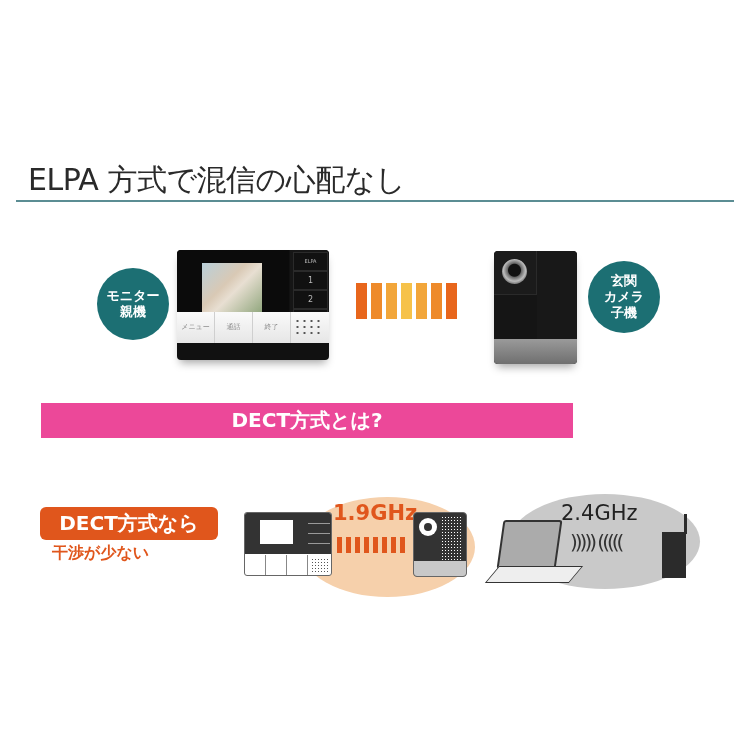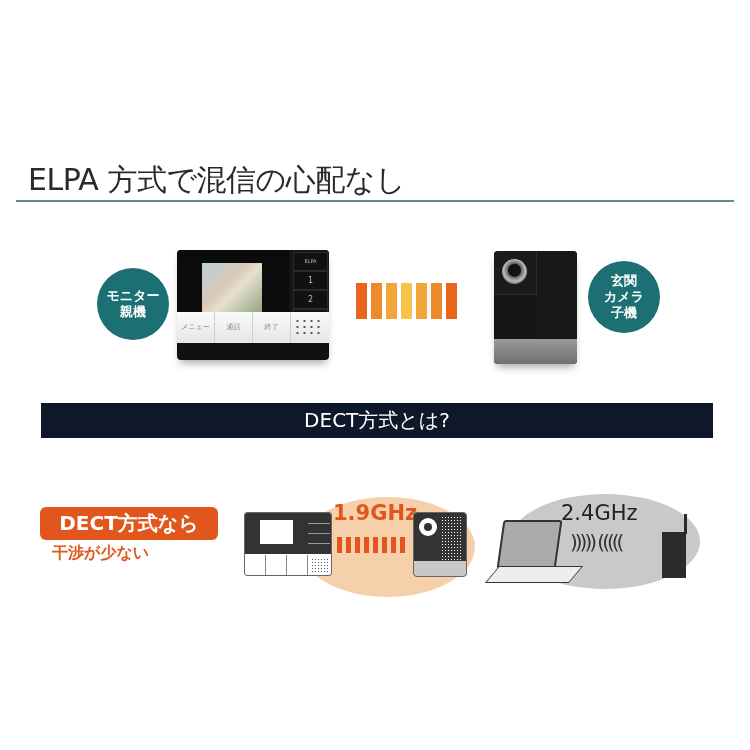--- a/index.html
+++ b/index.html
@@ -28,21 +28,21 @@
   .bars span { display:block; width:11px; height:36px; }
 
   
   .cam { left:494px; top:251px; width:83px; height:113px; border-radius:4px; background:#151515; box-shadow:0 6px 8px -3px rgba(0,0,0,0.35); overflow:hidden; }
   .cam-lens-area { position:absolute; left:0; top:0; width:42px; height:43px; background:#1b1b1b; border-right:1px solid #2a2a2a; border-bottom:1px solid #2a2a2a; }
   .cam-lens { position:absolute; left:8px; top:8px; width:25px; height:25px; border-radius:50%; background:radial-gradient(circle at 50% 45%, #111 0 6px, #666 7px, #bbb 11px, #888 13px); }
   .cam-grille { position:absolute; left:43px; top:0; width:40px; height:88px; background:#181818; }
   .cam-foot { position:absolute; left:0; top:88px; width:83px; height:25px; background:linear-gradient(#9a9a9a,#6f6f6f); }
 
   
-  .section-bar { left:41px; top:403px; width:672px; height:35px; background:#0f172a; color:#fff; font-weight:normal; font-size:20px; text-align:center; line-height:35px; }
+  .section-bar { left:41px; top:403px; width:532px; height:35px; background:#ec4899; color:#fff; font-weight:bold; font-size:20px; text-align:center; line-height:35px; }
   .desc { left:40px; top:443px; width:680px; font-size:15.5px; line-height:22px; color:#111; letter-spacing:-0.3px; }
 
   
   .callout-box { left:40px; top:507px; width:178px; height:33px; background:#e0561c; color:#fff; border-radius:6px; font-weight:bold; font-size:20px; text-align:center; line-height:33px; }
   .callout-sub { left:52px; top:543px; font-size:16px; font-weight:bold; color:#e0561c; }
 
   
   .ellipse-orange { left:300px; top:497px; width:175px; height:100px; border-radius:50%; background:#f6d0ab; }
   .d-monitor { left:244px; top:512px; width:86px; height:62px; border:1px solid #666; border-radius:3px; background:#fff; overflow:hidden; }
   .d-monitor .dtop { position:absolute; left:0; top:0; width:62px; height:41px; background:#333; }

